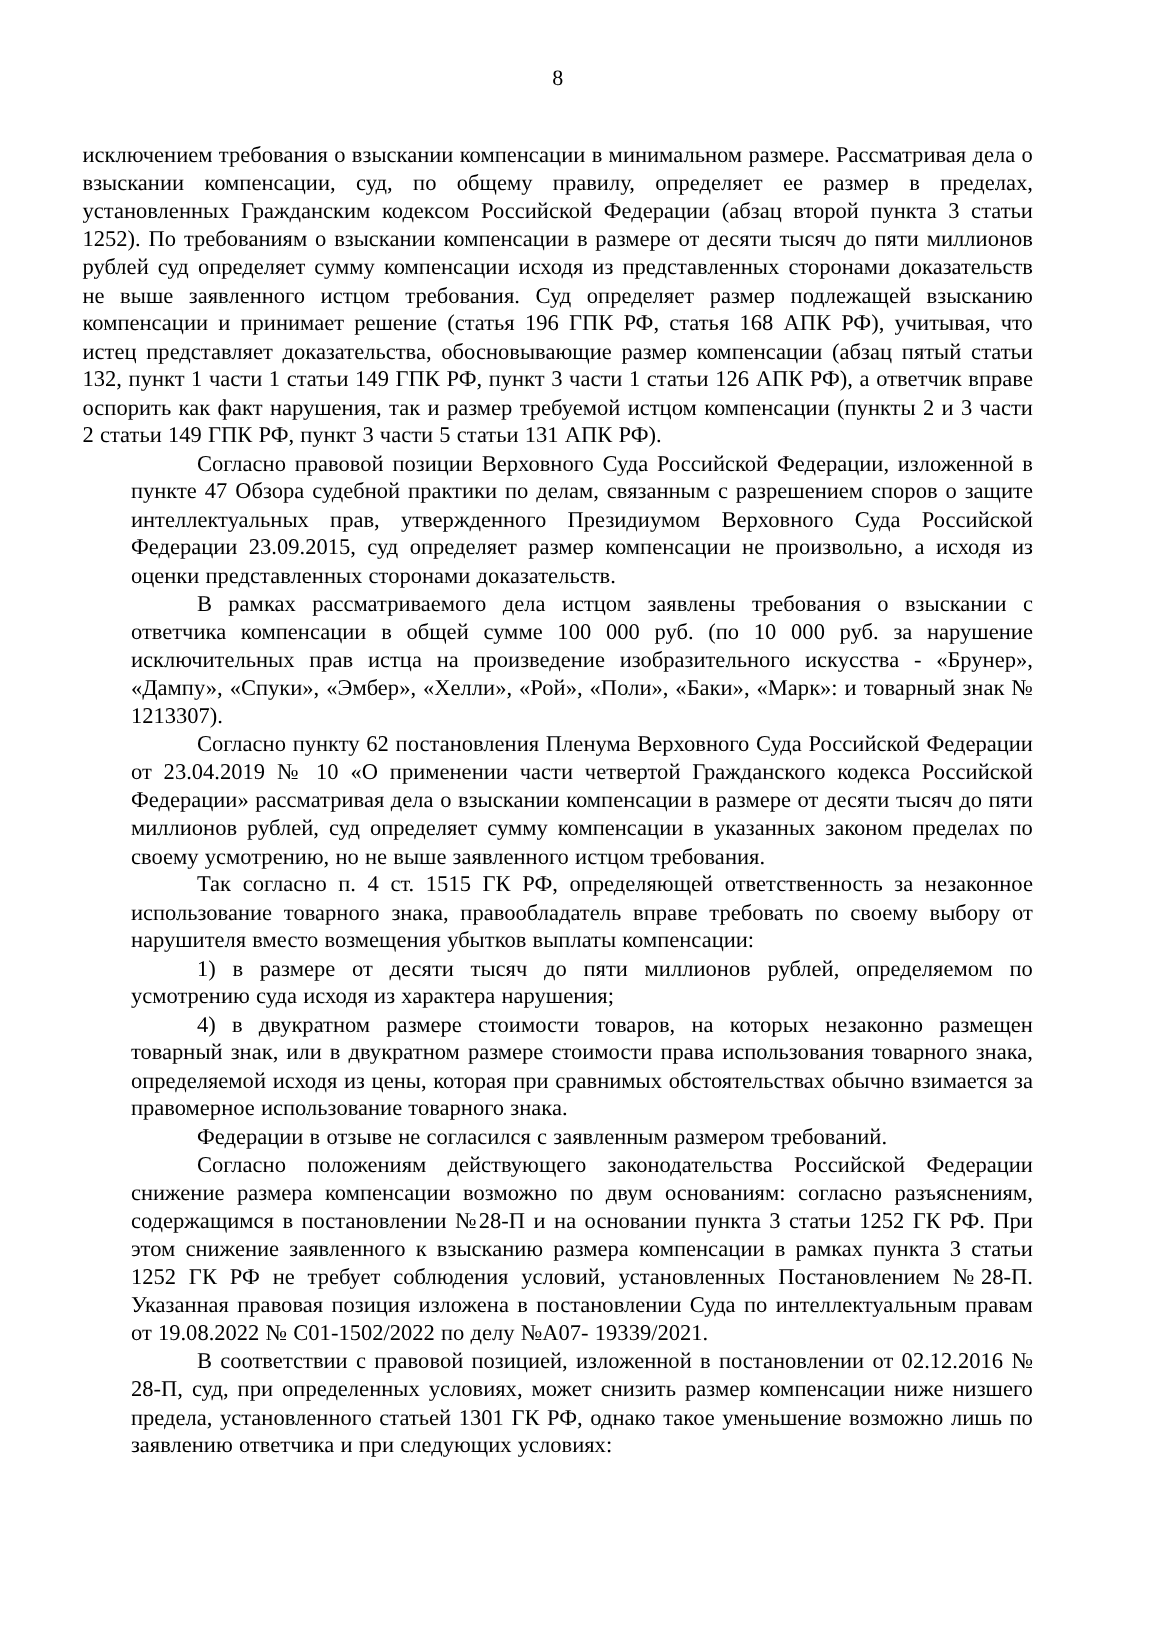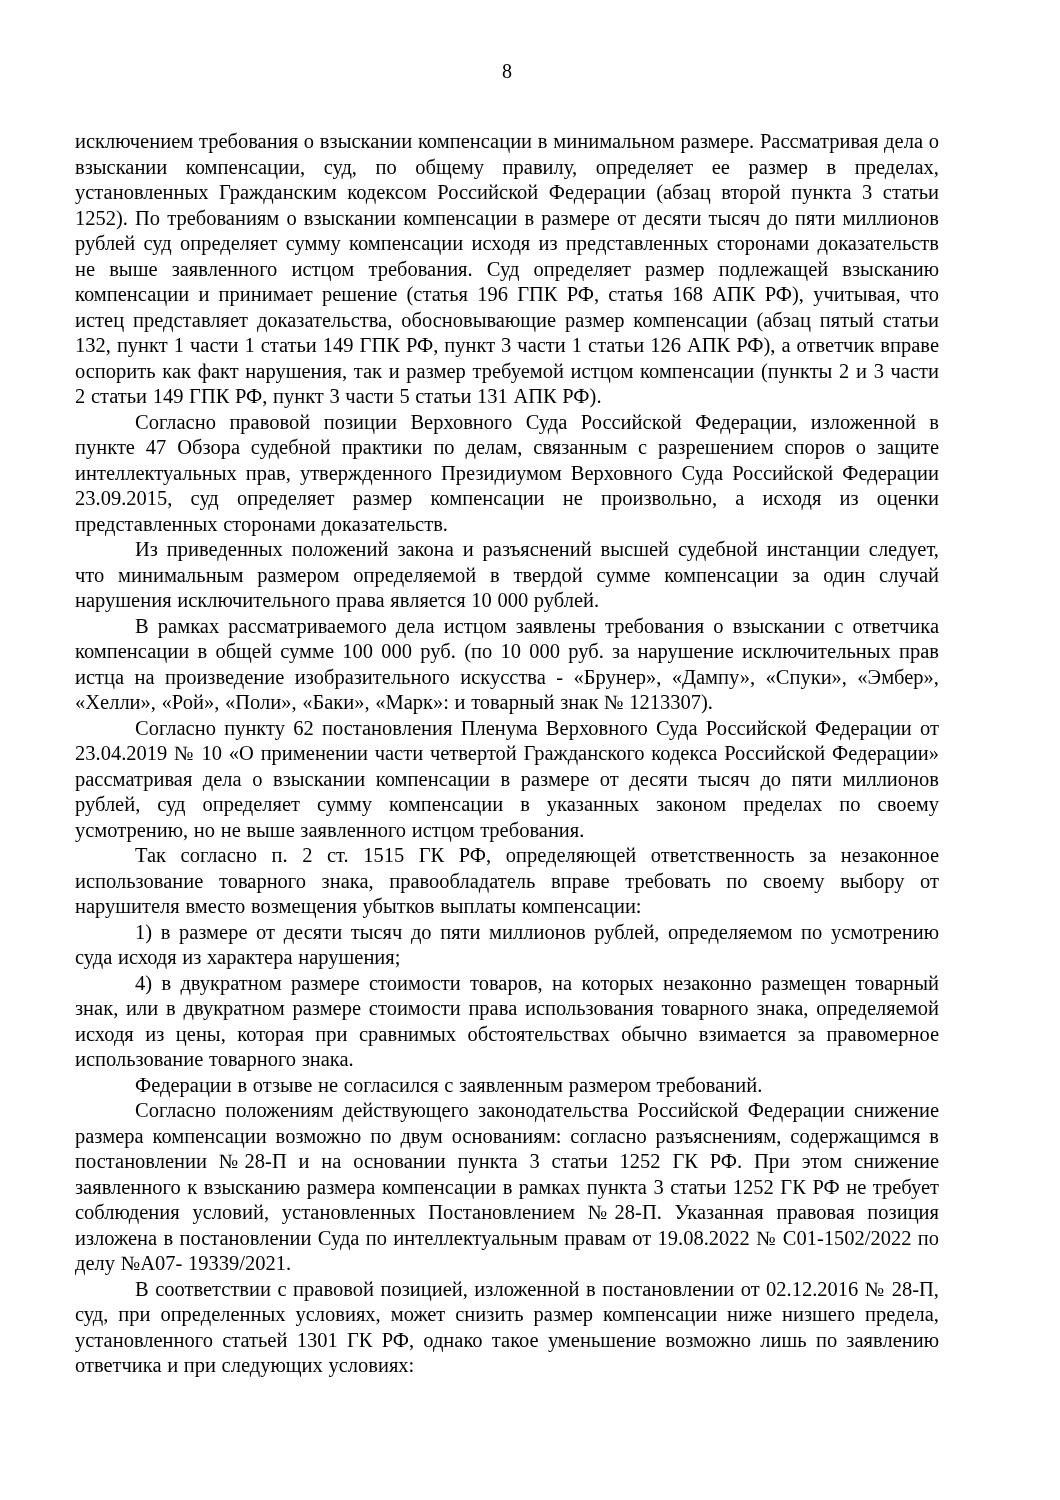--- a/index.html
+++ b/index.html
@@ -31,34 +31,34 @@
     margin: 0;
     padding: 0;
     text-align: justify;
     font-size: 20.5px;
     line-height: 25.5px;
     word-spacing: 0.5px;
     font-family: Liberation Serif, serif;
   }
   .content p.indent {
     text-indent: 60px;
+    margin-left: 44px;
   }
 </style>
 </head>
 <body>
 
 <div class="page">
   <div class="page-number">8</div>
 
   <div class="content">
     <p class="para">исключением требования о взыскании компенсации в минимальном размере. Рассматривая дела о взыскании компенсации, суд, по общему правилу, определяет ее размер в пределах, установленных Гражданским кодексом Российской Федерации (абзац второй пункта 3 статьи 1252). По требованиям о взыскании компенсации в размере от десяти тысяч до пяти миллионов рублей суд определяет сумму компенсации исходя из представленных сторонами доказательств не выше заявленного истцом требования. Суд определяет размер подлежащей взысканию компенсации и принимает решение (статья 196 ГПК РФ, статья 168 АПК РФ), учитывая, что истец представляет доказательства, обосновывающие размер компенсации (абзац пятый статьи 132, пункт 1 части 1 статьи 149 ГПК РФ, пункт 3 части 1 статьи 126 АПК РФ), а ответчик вправе оспорить как факт нарушения, так и размер требуемой истцом компенсации (пункты 2 и 3 части 2 статьи 149 ГПК РФ, пункт 3 части 5 статьи 131 АПК РФ).</p>
     <p class="para indent">Согласно правовой позиции Верховного Суда Российской Федерации, изложенной в пункте 47 Обзора судебной практики по делам, связанным с разрешением споров о защите интеллектуальных прав, утвержденного Президиумом Верховного Суда Российской Федерации 23.09.2015, суд определяет размер компенсации не произвольно, а исходя из оценки представленных сторонами доказательств.</p>
-    <p class="para indent">Из приведенных положений закона и разъяснений высшей судебной инстанции следует, что минимальным размером определяемой в твердой сумме компенсации за один случай нарушения исключительного права является 10 000 рублей.</p>
     <p class="para indent">В рамках рассматриваемого дела истцом заявлены требования о взыскании с ответчика компенсации в общей сумме 100 000 руб. (по 10 000 руб. за нарушение исключительных прав истца на произведение изобразительного искусства - «Брунер», «Дампу», «Спуки», «Эмбер», «Хелли», «Рой», «Поли», «Баки», «Марк»: и товарный знак № 1213307).</p>
     <p class="para indent">Согласно пункту 62 постановления Пленума Верховного Суда Российской Федерации от 23.04.2019 № 10 «О применении части четвертой Гражданского кодекса Российской Федерации» рассматривая дела о взыскании компенсации в размере от десяти тысяч до пяти миллионов рублей, суд определяет сумму компенсации в указанных законом пределах по своему усмотрению, но не выше заявленного истцом требования.</p>
-    <p class="para indent">Так согласно п. 2 ст. 1515 ГК РФ, определяющей ответственность за незаконное использование товарного знака, правообладатель вправе требовать по своему выбору от нарушителя вместо возмещения убытков выплаты компенсации:</p>
+    <p class="para indent">Так согласно п. 4 ст. 1515 ГК РФ, определяющей ответственность за незаконное использование товарного знака, правообладатель вправе требовать по своему выбору от нарушителя вместо возмещения убытков выплаты компенсации:</p>
     <p class="para indent">1) в размере от десяти тысяч до пяти миллионов рублей, определяемом по усмотрению суда исходя из характера нарушения;</p>
     <p class="para indent">4) в двукратном размере стоимости товаров, на которых незаконно размещен товарный знак, или в двукратном размере стоимости права использования товарного знака, определяемой исходя из цены, которая при сравнимых обстоятельствах обычно взимается за правомерное использование товарного знака.</p>
     <p class="para indent">Федерации в отзыве не согласился с заявленным размером требований.</p>
     <p class="para indent">Согласно положениям действующего законодательства Российской Федерации снижение размера компенсации возможно по двум основаниям: согласно разъяснениям, содержащимся в постановлении №28-П и на основании пункта 3 статьи 1252 ГК РФ. При этом снижение заявленного к взысканию размера компенсации в рамках пункта 3 статьи 1252 ГК РФ не требует соблюдения условий, установленных Постановлением №28-П. Указанная правовая позиция изложена в постановлении Суда по интеллектуальным правам от 19.08.2022 № С01-1502/2022 по делу №А07- 19339/2021.</p>
     <p class="para indent">В соответствии с правовой позицией, изложенной в постановлении от 02.12.2016 № 28-П, суд, при определенных условиях, может снизить размер компенсации ниже низшего предела, установленного статьей 1301 ГК РФ, однако такое уменьшение возможно лишь по заявлению ответчика и при следующих условиях:</p>
   </div>
 </div>
 
 </body></html>

